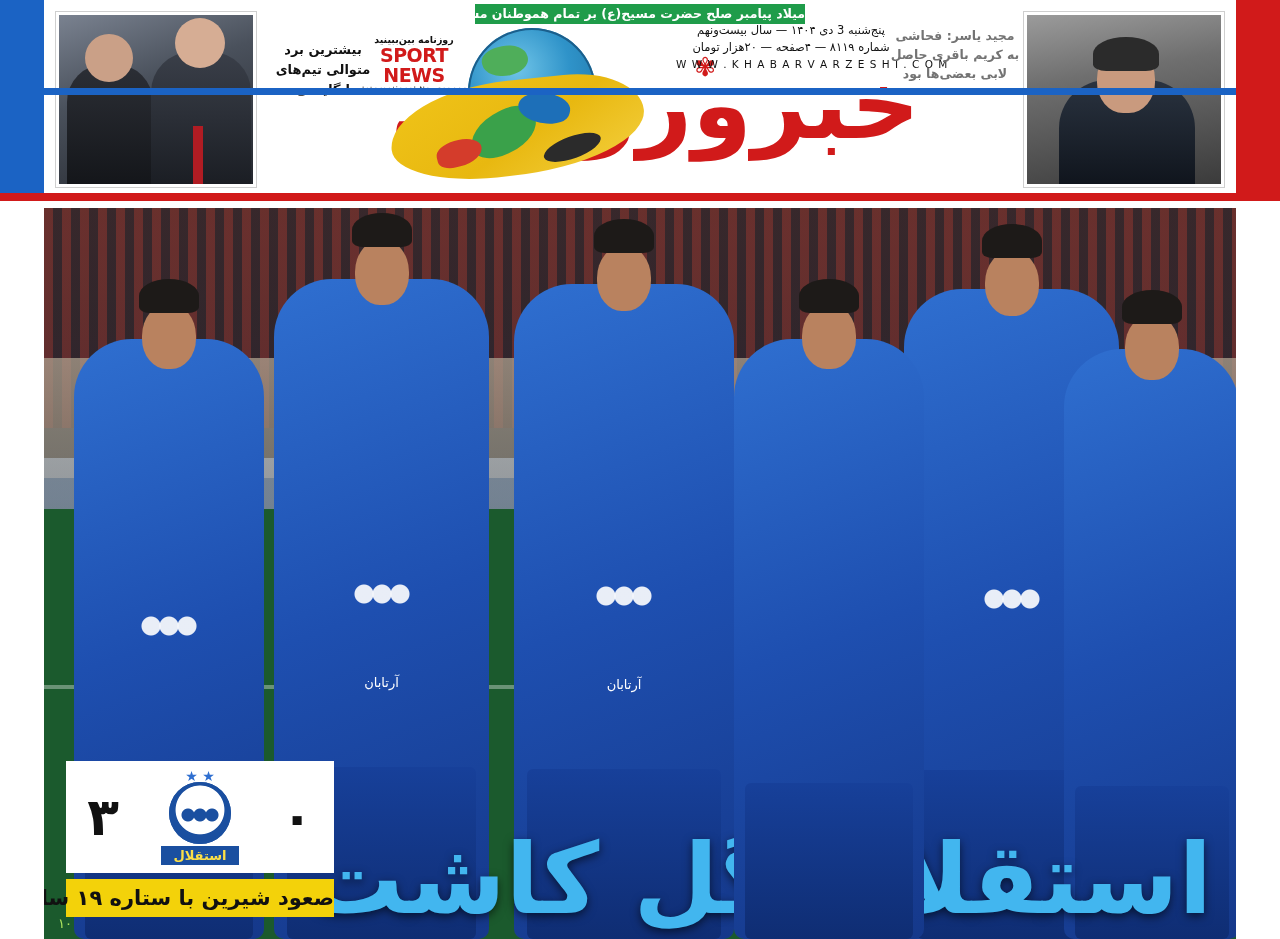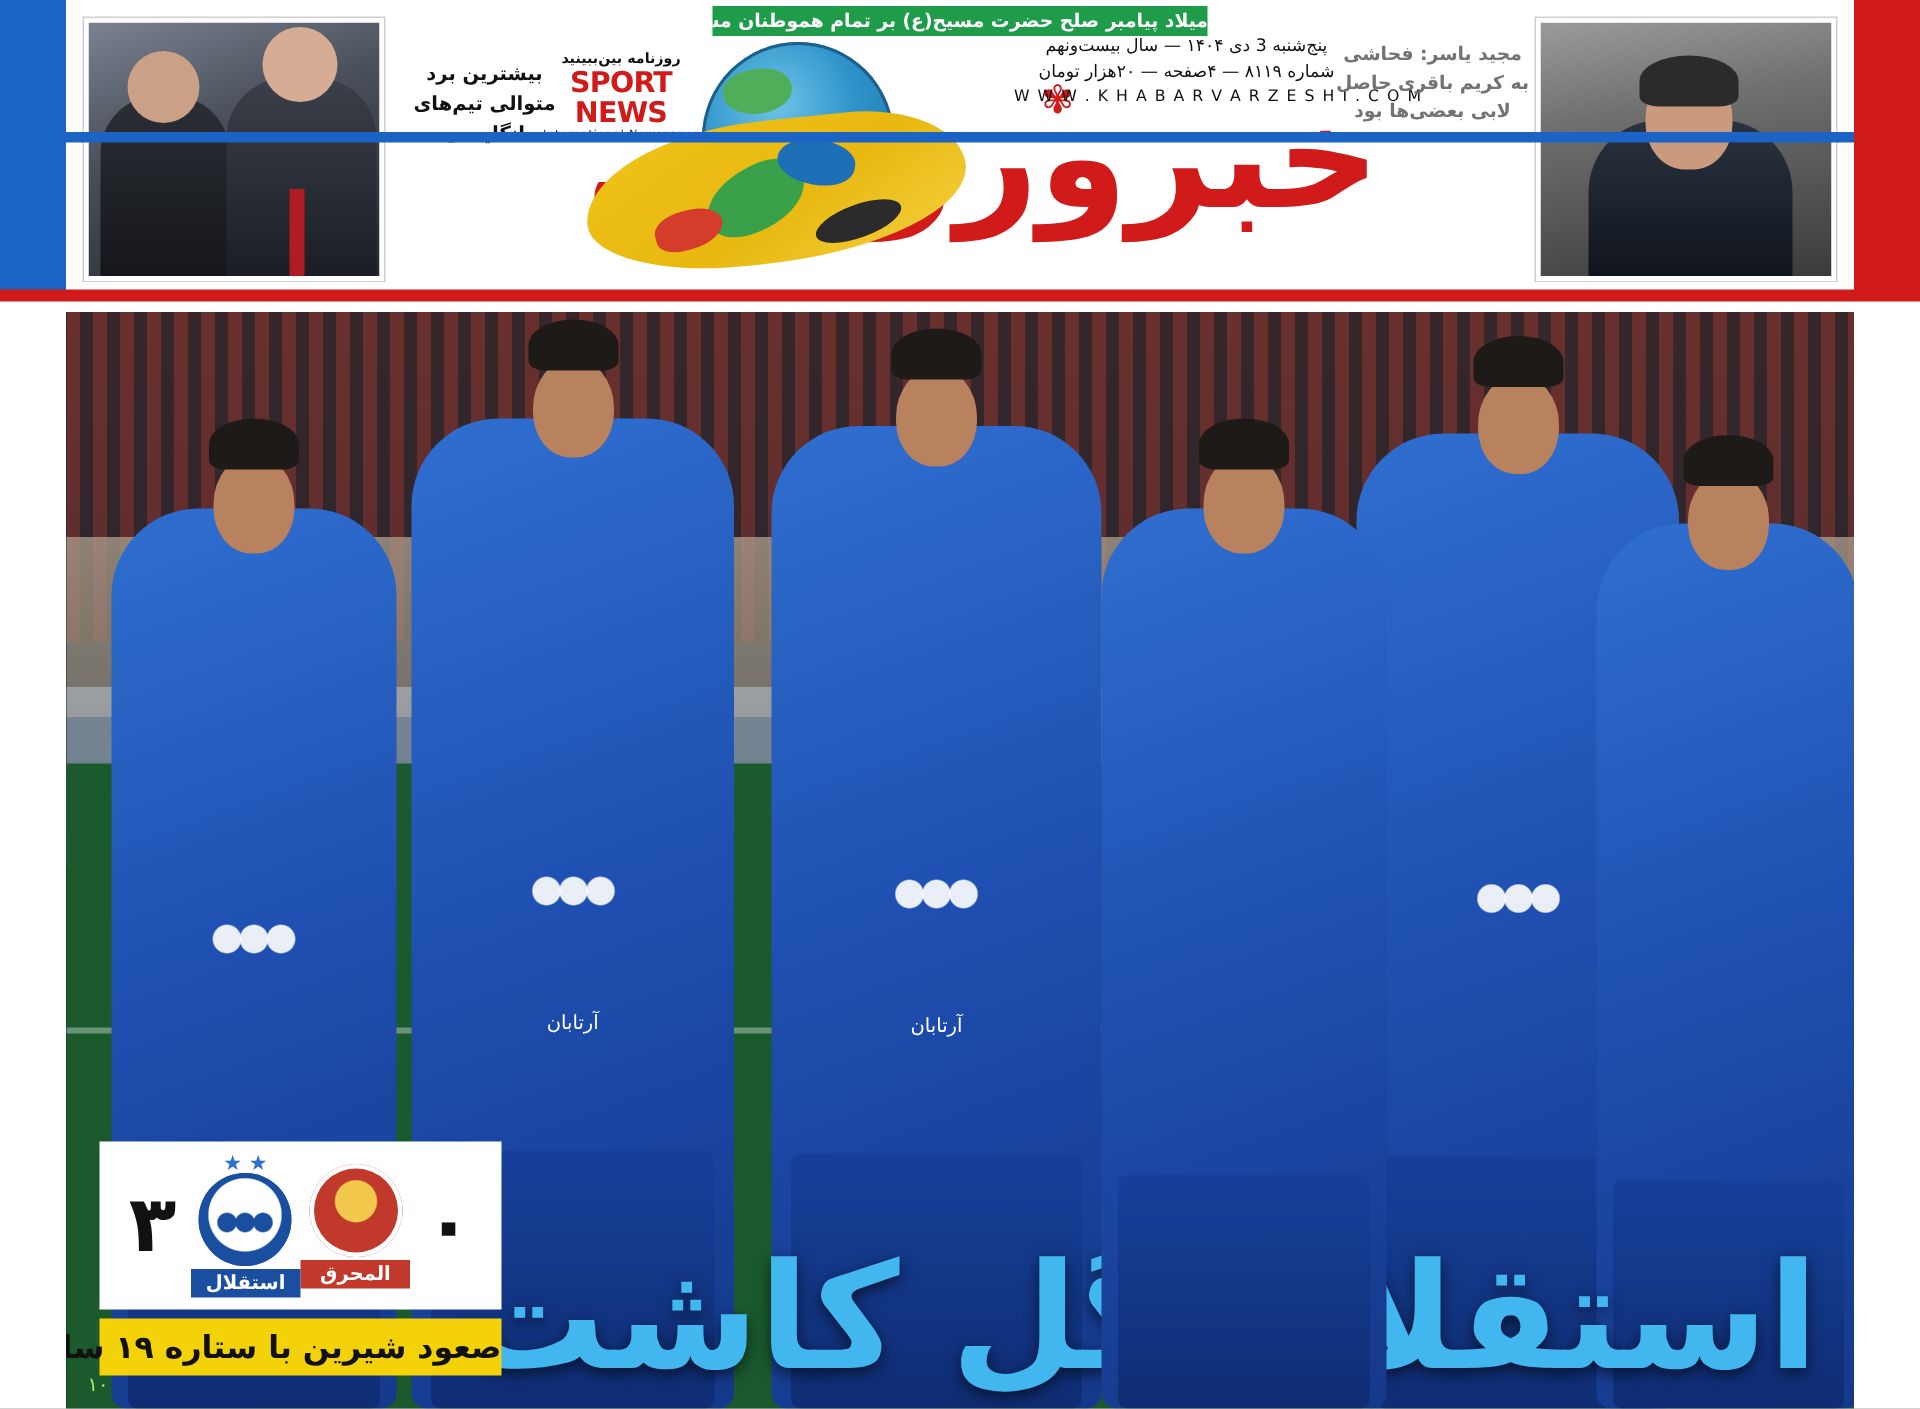--- a/index.html
+++ b/index.html
@@ -431,21 +431,21 @@
     content:"";
     position:absolute; top: 26px; left: 11px;
     width: 40px; height: 14px;
     background:
       radial-gradient(circle at 8px 7px, #1a4fa0 0 6px, transparent 7px),
       radial-gradient(circle at 20px 7px, #1a4fa0 0 6px, transparent 7px),
       radial-gradient(circle at 32px 7px, #1a4fa0 0 6px, transparent 7px);
   }
   .stars { color: #2f6fd0; font-size: 14px; line-height: 12px; }
   .team-name {
-    font-size: 13px; font-weight: bold; color: #ffffff;
+    font-size: 13px; font-weight: bold; color: #fde047;
     direction: rtl;
     padding: 2px 0;
   }
   .team-name.red { background: #c0392b; }
   .team-name.blue { background: #1a4fa0; }
   .score-caption {
     position: absolute;
     bottom: 22px; left: 22px;
     width: 268px; height: 38px;
     background: #f3d20a;
@@ -565,24 +565,20 @@
         <div class="head"></div>
         <div class="hair"></div>
     </div>
 
     <div class="main-headline">استقلال گل کاشت</div>
     <div class="photo-credit">۱۰</div>
 
     <div class="scorebox">
       <div class="score-num">۰</div>
       <div class="team">
-        <div class="crest mohr"></div>
-        <div class="team-name red">المحرق</div>
-      </div>
-      <div class="team">
         <div class="stars">★ ★</div>
         <div class="crest esteghlal"></div>
         <div class="team-name blue">استقلال</div>
       </div>
       <div class="score-num">۳</div>
     </div>
     <div class="score-caption">صعود شیرین با ستاره ۱۹ ساله</div>
   </div>
 
 </div>

